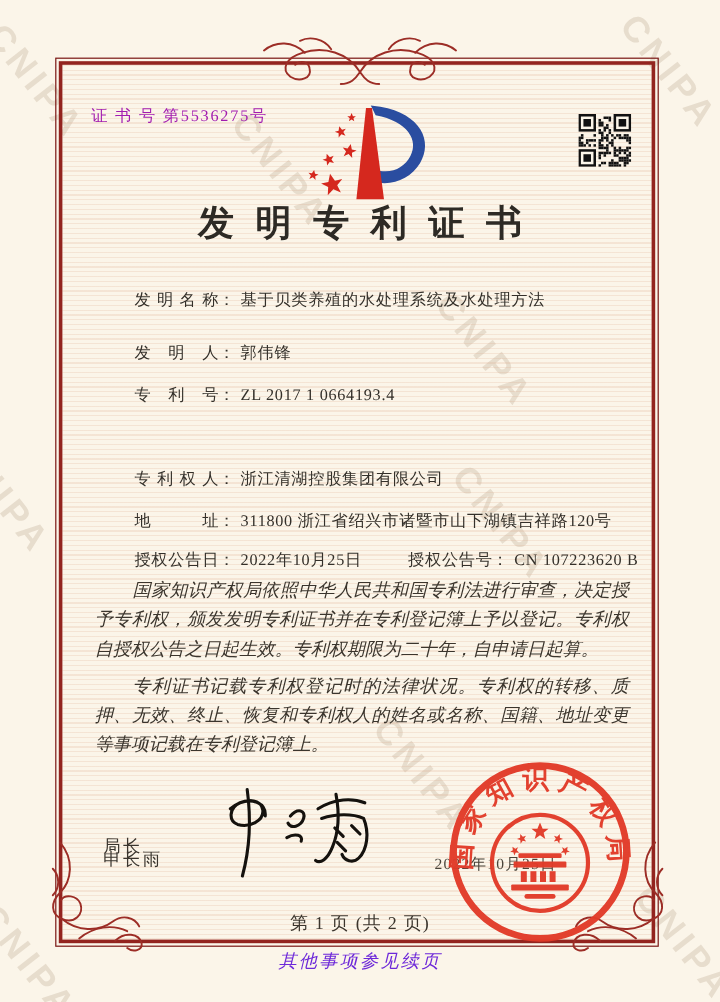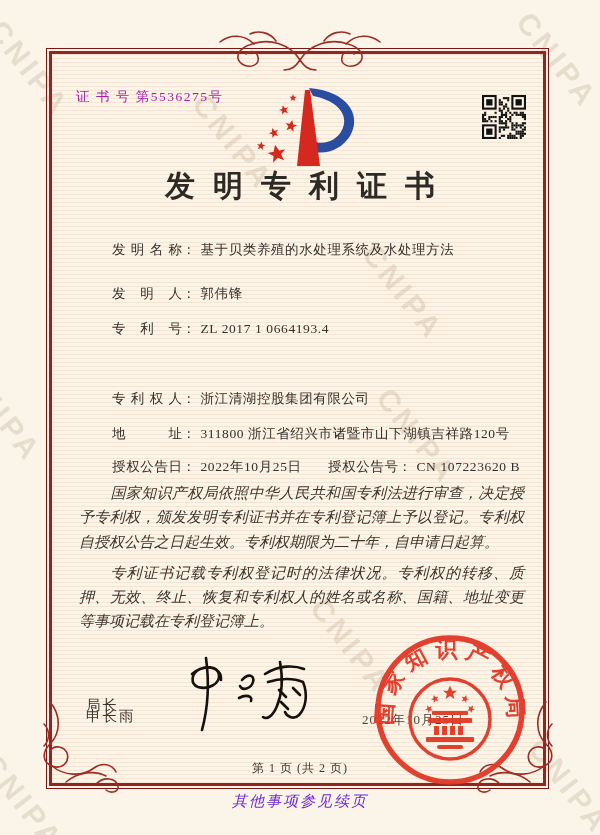--- a/index.html
+++ b/index.html
@@ -41,21 +41,21 @@
   .doc-title{
     position:absolute;left:0;top:166px;width:600px;
     text-align:center;font-size:30px;font-weight:bold;
     letter-spacing:18px;text-indent:18px;color:#2d2a25;
   }
 
   .row{position:absolute;left:80px;font-size:13.5px;color:#34302a;white-space:nowrap;}
   .flabel{display:inline-block;width:70px;text-align:justify;text-align-last:justify;vertical-align:bottom;margin-left:32px;}
   .fcolon{display:inline-block;margin-right:5px;}
   .fvalue{letter-spacing:0.6px;}
-  .grant2{position:absolute;left:216px;top:0;white-space:nowrap;}
+  .grant2{position:absolute;left:228px;top:0;white-space:nowrap;}
 
   .paras{position:absolute;left:79px;top:481px;width:445px;}
   .paras p{
     margin:0 0 7px 0;text-indent:2.1em;
     font-size:15px;line-height:1.62;font-style:italic;
     color:#3b352d;text-align:justify;font-family:Liberation Serif, serif;
   }
 
   .issuer-title,.issuer-name{
     position:absolute;left:86px;
@@ -68,21 +68,21 @@
   .sig-svg{position:absolute;left:162px;top:650px;}
 
   .seal-date{
     position:absolute;left:362px;top:711px;width:170px;
     font-size:13px;letter-spacing:1px;color:#4a443a;z-index:1;
   }
   .seal-svg{position:absolute;left:371px;top:631px;z-index:2;opacity:0.96;}
 
   .page-info{
     position:absolute;left:0;top:760px;width:600px;text-align:center;
-    font-size:12px;color:#3b352d;letter-spacing:1px;
+    font-size:15px;color:#3b352d;letter-spacing:1px;
   }
   .footer-note{
     position:absolute;left:0;top:792px;width:600px;text-align:center;
     font-size:15px;color:#6d28d9;letter-spacing:2px;font-style:italic;
   }
   .qr{position:absolute;left:482px;top:95px;}
 </style>
 </head>
 <body>
 

